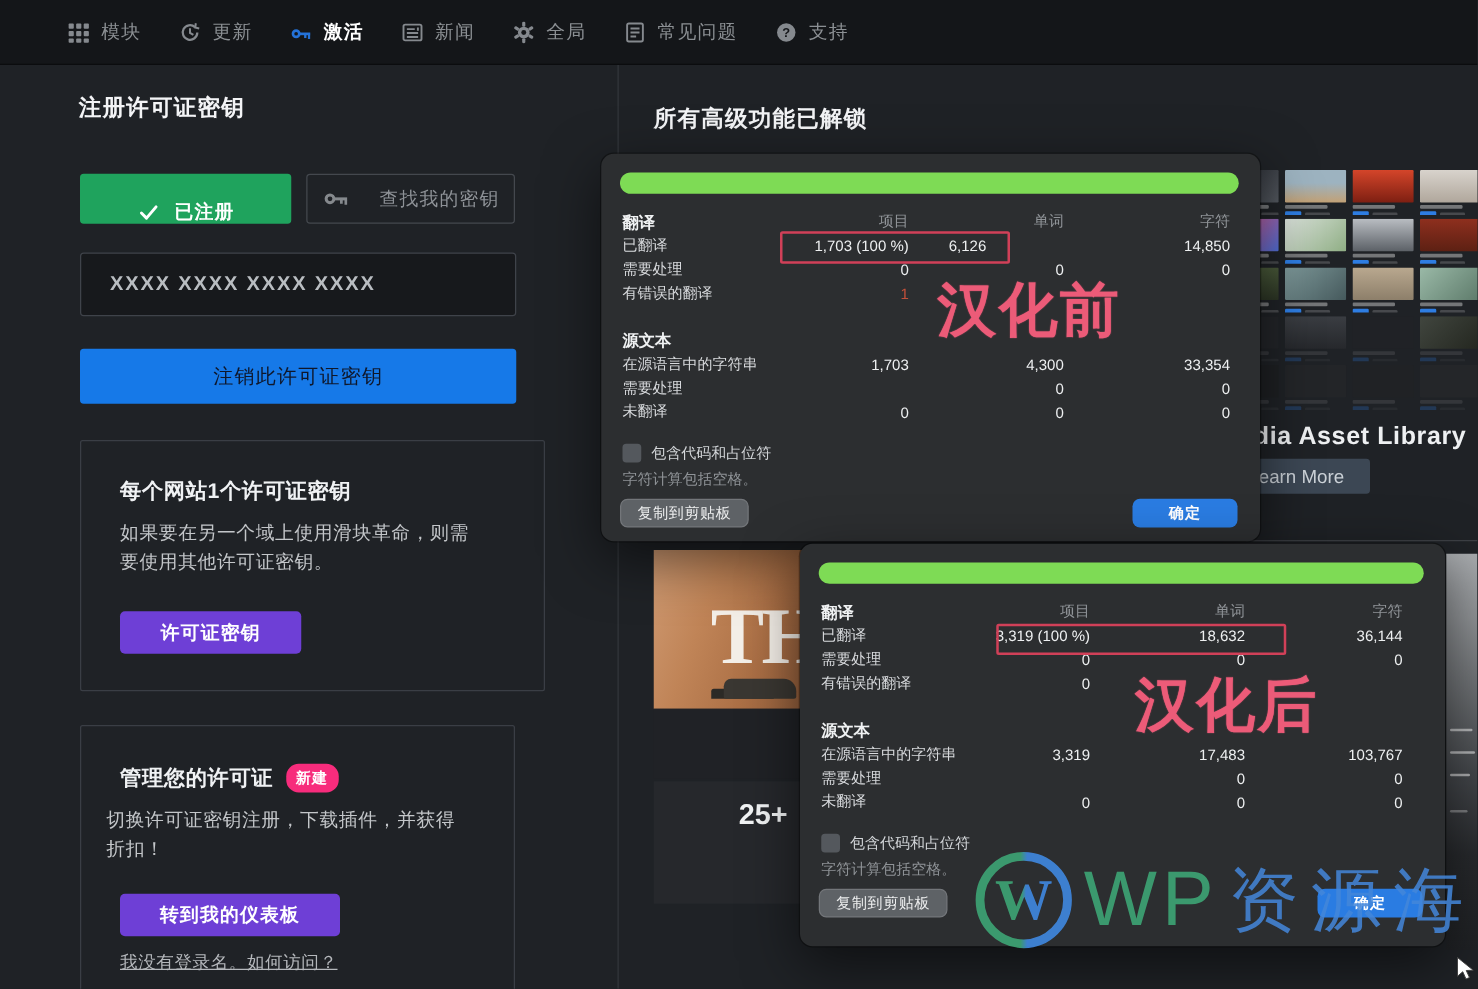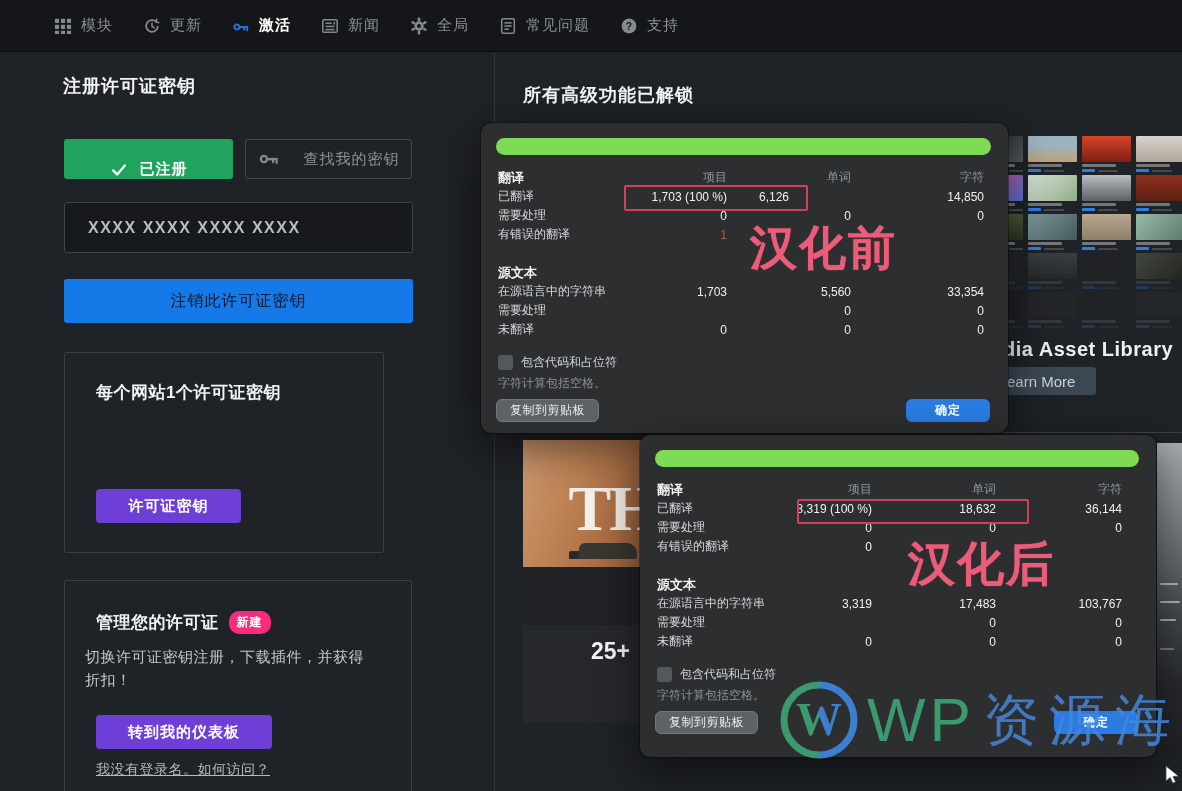--- a/index.html
+++ b/index.html
@@ -31,21 +31,21 @@
     justify-content:center; gap:12px; letter-spacing:1px; cursor:pointer; }
   #btn-findkey { left:245px; top:139px; width:167px; height:40px; background:transparent;
     border:1px solid #44484e; border-radius:3px; color:#8e9297; font-size:15px; display:flex;
     align-items:center; justify-content:center; gap:24px; letter-spacing:1px; cursor:pointer; }
   #key-input { left:64px; top:202px; width:349px; height:51px; background:#17191c;
     border:1px solid #3f434a; border-radius:3px; color:#b9bdc1; font-size:16px; font-weight:bold;
     padding-left:23px; letter-spacing:1.5px; font-family:inherit; }
   #btn-deregister { left:64px; top:279px; width:349px; height:44px; background:#1679e8; border:none;
     border-radius:3px; color:#0f172a; font-size:16px; font-weight:normal; letter-spacing:1px; cursor:pointer; }
   .info-box { border:1px solid #3a3e45; border-radius:2px; background:transparent; }
-  #box-persite { left:64px; top:352px; width:320px; height:201px; }
+  #box-persite { left:64px; top:352px; width:372px; height:201px; }
   #box-manage  { left:64px; top:580px; width:348px; height:230px; }
   .box-title { font-size:17px; font-weight:bold; color:#f0f2f4; letter-spacing:0.5px; }
   .box-body  { font-size:15px; color:#c3c6c9; line-height:23px; letter-spacing:0.5px; }
   .btn-purple { background:#6e3fd6; border:none; border-radius:4px; color:#fff; font-size:15px;
     font-weight:bold; letter-spacing:1px; cursor:pointer; }
   #badge-new { background:#f72c7c; color:#fff; font-size:12px; font-weight:bold;
     padding:3px 8px; border-radius:10px; margin-left:10px; letter-spacing:1px; }
   #manage-link { font-size:14px; color:#b5b8bc; text-decoration:underline; letter-spacing:0.5px; cursor:pointer; }
 
   
@@ -240,20 +240,21 @@
   </span>
   <span>查找我的密钥</span>
 </button>
 
 <input id="key-input" class="abs" readonly="" value="XXXX XXXX XXXX XXXX" style="">
 
 <button id="btn-deregister" class="abs">注销此许可证密钥</button>
 
 <div id="box-persite" class="abs info-box">
   <div class="box-title abs" style="left:31px;top:28px;">每个网站1个许可证密钥</div>
+  <div class="box-body abs" style="left:31px;top:62px;width:288px;">如果要在另一个域上使用滑块革命，则需要使用其他许可证密钥。</div>
   <button class="btn-purple abs" style="left:31px;top:136px;width:145px;height:34px;">许可证密钥</button>
 </div>
 
 <div id="box-manage" class="abs info-box">
   <div class="abs" style="left:31px;top:30px;display:flex;align-items:center;">
     <span class="box-title">管理您的许可证</span>
     <span id="badge-new">新建</span>
   </div>
   <div class="box-body abs" style="left:20px;top:64px;width:292px;">切换许可证密钥注册，下载插件，并获得折扣！</div>
   <button class="btn-purple abs" style="left:31px;top:134px;width:176px;height:34px;">转到我的仪表板</button>
@@ -515,21 +516,21 @@
   <div class="dlg-rows rows-source">
       <div class="dlg-row">
         <span class="sec">源文本</span>
         <span class="colh"></span>
         <span class="colh"></span>
         <span class="colh"></span>
       </div>
       <div class="dlg-row">
         <span class="lbl">在源语言中的字符串</span>
         <span class="num">1,703</span>
-        <span class="num">5,560</span>
+        <span class="num">4,300</span>
         <span class="num">33,354</span>
       </div>
       <div class="dlg-row">
         <span class="lbl">需要处理</span>
         <span class="num"></span>
         <span class="num">0</span>
         <span class="num">0</span>
       </div>
       <div class="dlg-row">
         <span class="lbl">未翻译</span>

